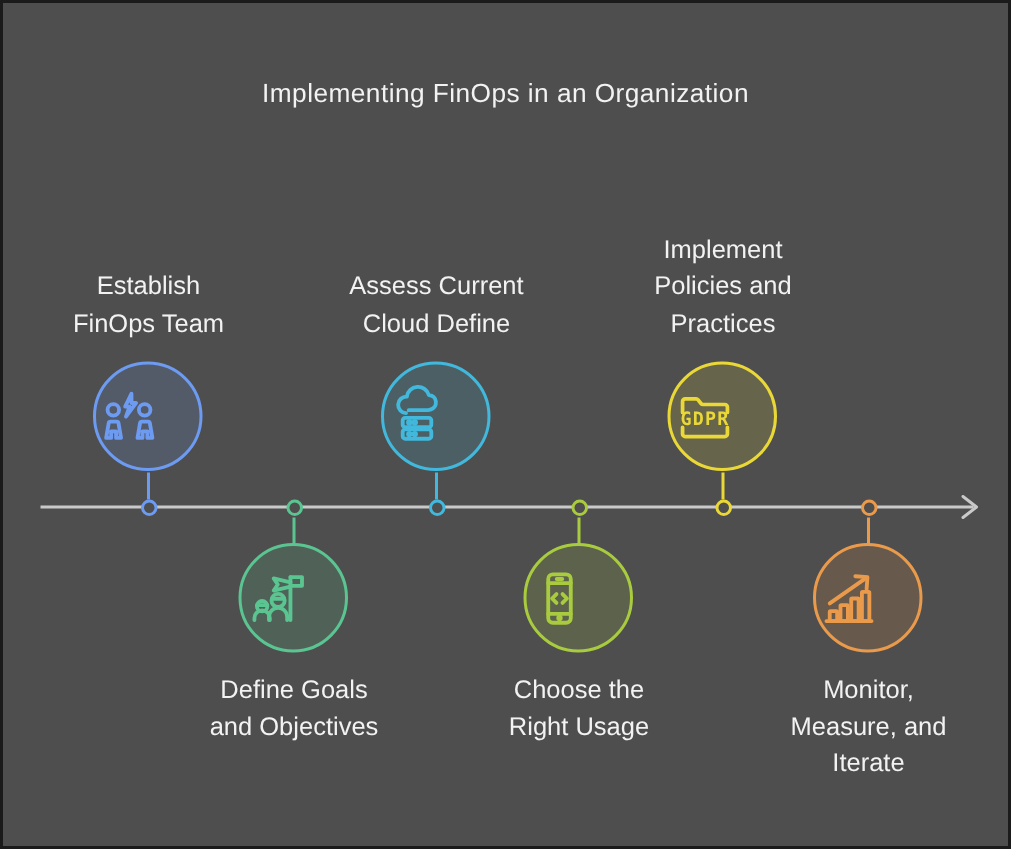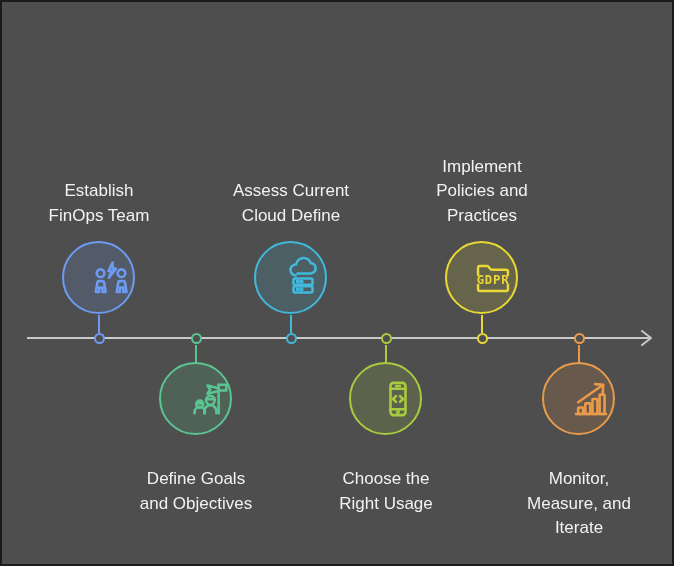--- a/index.html
+++ b/index.html
@@ -23,21 +23,21 @@
     background:var(--timeline,#c9c9c9);
   }
   .timeline-arrowhead{
     position:absolute;left:638px;top:328px;
   }
   .node{position:absolute;top:0;bottom:0;width:0;}
   .node .circle{
     position:absolute;left:-37px;width:69px;height:69px;
     border:2.5px solid var(--c);border-radius:50%;
     background:var(--fill,transparent);
-    display:flex;align-items:center;justify-content:flex-end;
+    display:flex;align-items:center;justify-content:flex-start;
     color:var(--c);
   }
   .node.above .circle{top:239px;}
   .node.below .circle{top:360px;}
   .node .connector{
     position:absolute;left:-1px;width:2px;height:18px;
     background:var(--c);
   }
   .node.above .connector{top:313px;}
   .node.below .connector{top:343px;}
@@ -47,28 +47,29 @@
     border:2px solid var(--c);
     background:var(--bg,#4e4e4e);
   }
   .node .label{
     position:absolute;left:-105px;width:210px;
     text-align:center;white-space:pre-line;
     font-size:17px;line-height:24.5px;
     color:var(--text,#f2f2f2);
   }
   .node.above .label{bottom:336px;}
-  .node.below .label{top:465px;}
+  .node.below .label{top:446px;}
   .icon svg{display:block;}
 </style>
 </head>
 <body>
 
 <div class="canvas" style="--background: #4e4e4e; --border: #1b1b1b; --timeline: #c9c9c9; --text: #f2f2f2;">
 
+  <div class="title">Implementing FinOps in an Organization</div>
 
   <div class="timeline-line"></div>
   <div class="timeline-arrowhead">
     <svg width="14" height="16" viewBox="0 0 14 16">
       <polyline points="2,1 11,8 2,15" fill="none" stroke="#c9c9c9" stroke-width="2" stroke-linecap="round" stroke-linejoin="round"></polyline>
     </svg>
   </div>
 
   <div class="node above" style="left: 97px; --c: #6D9BF1; --fill: rgba(109,155,241,0.16);">
     <div class="label">Establish

